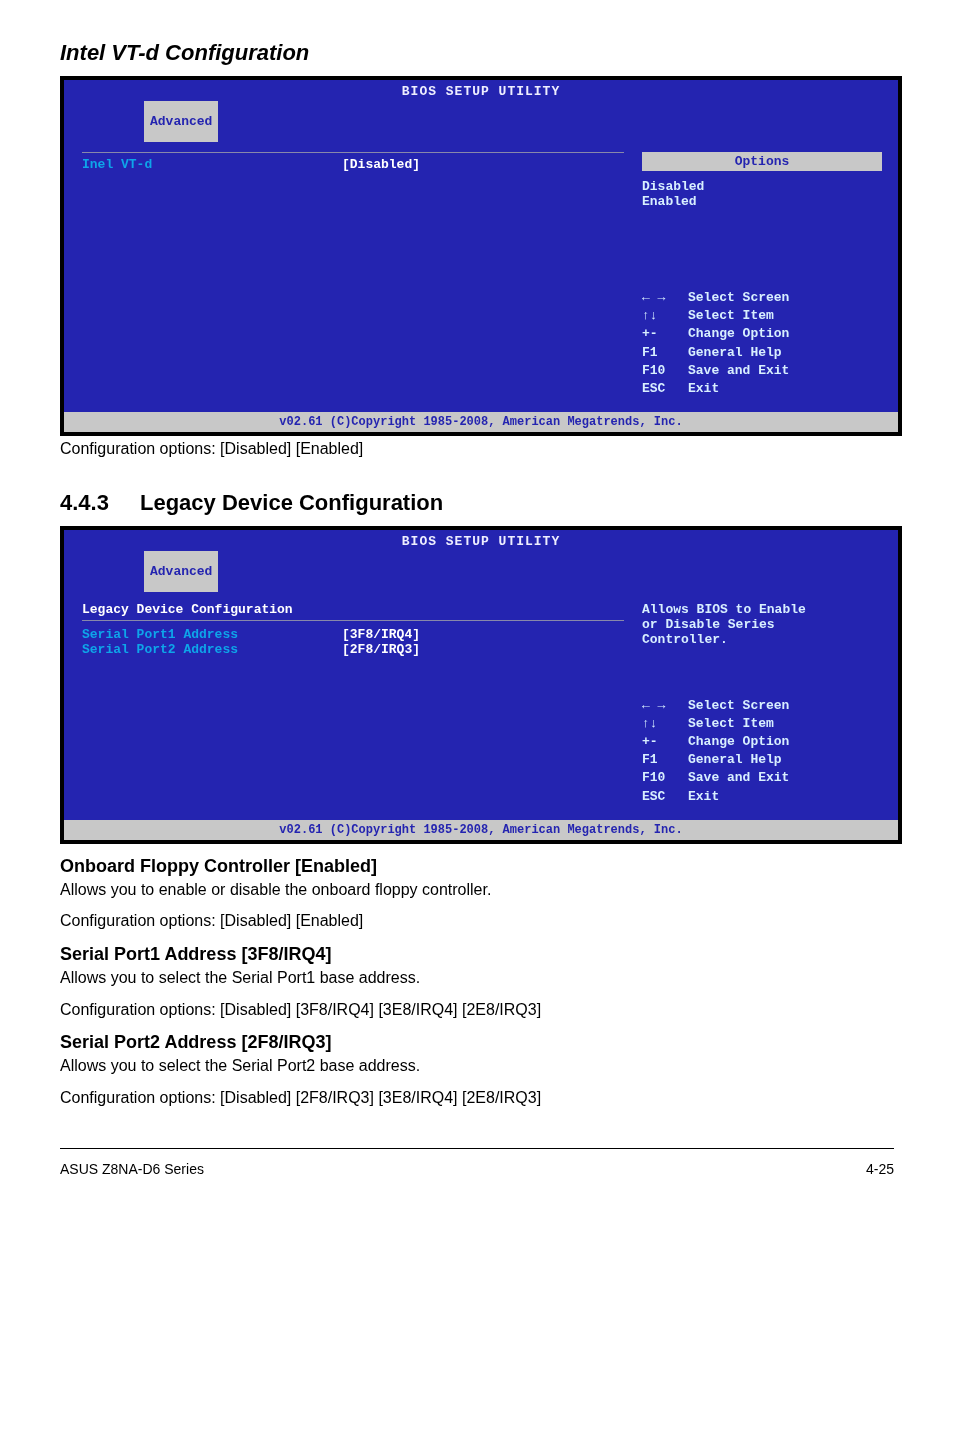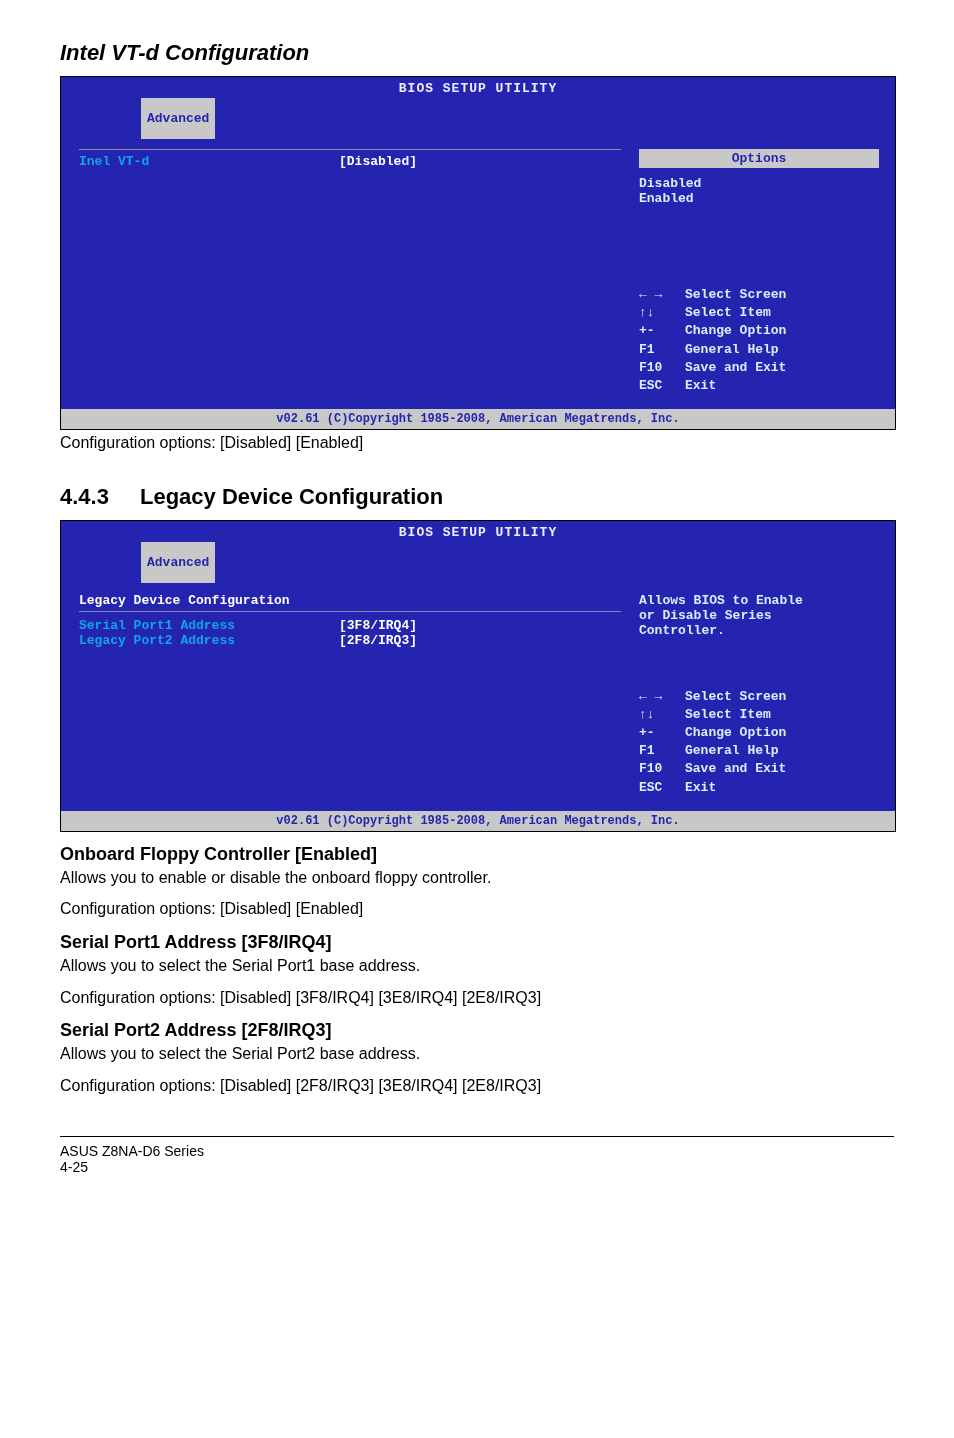--- a/index.html
+++ b/index.html
@@ -35,21 +35,21 @@
     margin: 2px 0 10px 0;
     line-height: 1.35;
   }
   .bios-box {
     width: 100%;
     background: #2424b0;
     color: #fff;
     font-family: "Courier New", monospace;
     font-size: 13px;
     font-weight: bold;
-    border: 1px solid #000000;
+    border: 4px solid #000000;
     position: relative;
   }
   .bios-titlebar {
     text-align: center;
     color: #eef;
     padding: 4px 0 2px 0;
     letter-spacing: 1px;
   }
   .bios-tab {
     background: #c8c8c8;
@@ -111,22 +111,21 @@
     border: none;
     border-top: 1px solid #88a;
     margin: 0 0 4px 0;
   }
   .page-footer {
     display: flex;
     justify-content: space-between;
     font-size: 14px;
     margin-top: 40px;
     border-top: 1px solid #000;
-    padding-top: 6px;
-    flex-direction: column;
+    padding-top: 12px;
   }
 </style>
 </head>
 <body>
 
 <h2 class="italic-title">Intel VT-d Configuration</h2>
 
 <div class="bios-box">
   <div class="bios-titlebar">BIOS SETUP UTILITY</div>
   <div><span class="bios-tab">Advanced</span></div>
@@ -184,21 +183,21 @@
   <div class="bios-titlebar">BIOS SETUP UTILITY</div>
   <div><span class="bios-tab">Advanced</span></div>
   <div class="bios-body">
     <div class="bios-left">
       <div class="section-head">Legacy Device Configuration</div>
       <div class="row">
           <span class="lbl">Serial Port1 Address</span>
           <span class="val">[3F8/IRQ4]</span>
         </div>
       <div class="row">
-          <span class="lbl">Legacy Port2 Address</span>
+          <span class="lbl">Serial Port2 Address</span>
           <span class="val">[2F8/IRQ3]</span>
         </div>
       <div style="height:140px"></div>
     </div>
     <div class="bios-right">
       <div>Allows BIOS to Enable</div>
       <div>or Disable Series</div>
       <div>Controller.</div>
       <div class="keyblock keyblock-short">
         <div class="keyrow">

